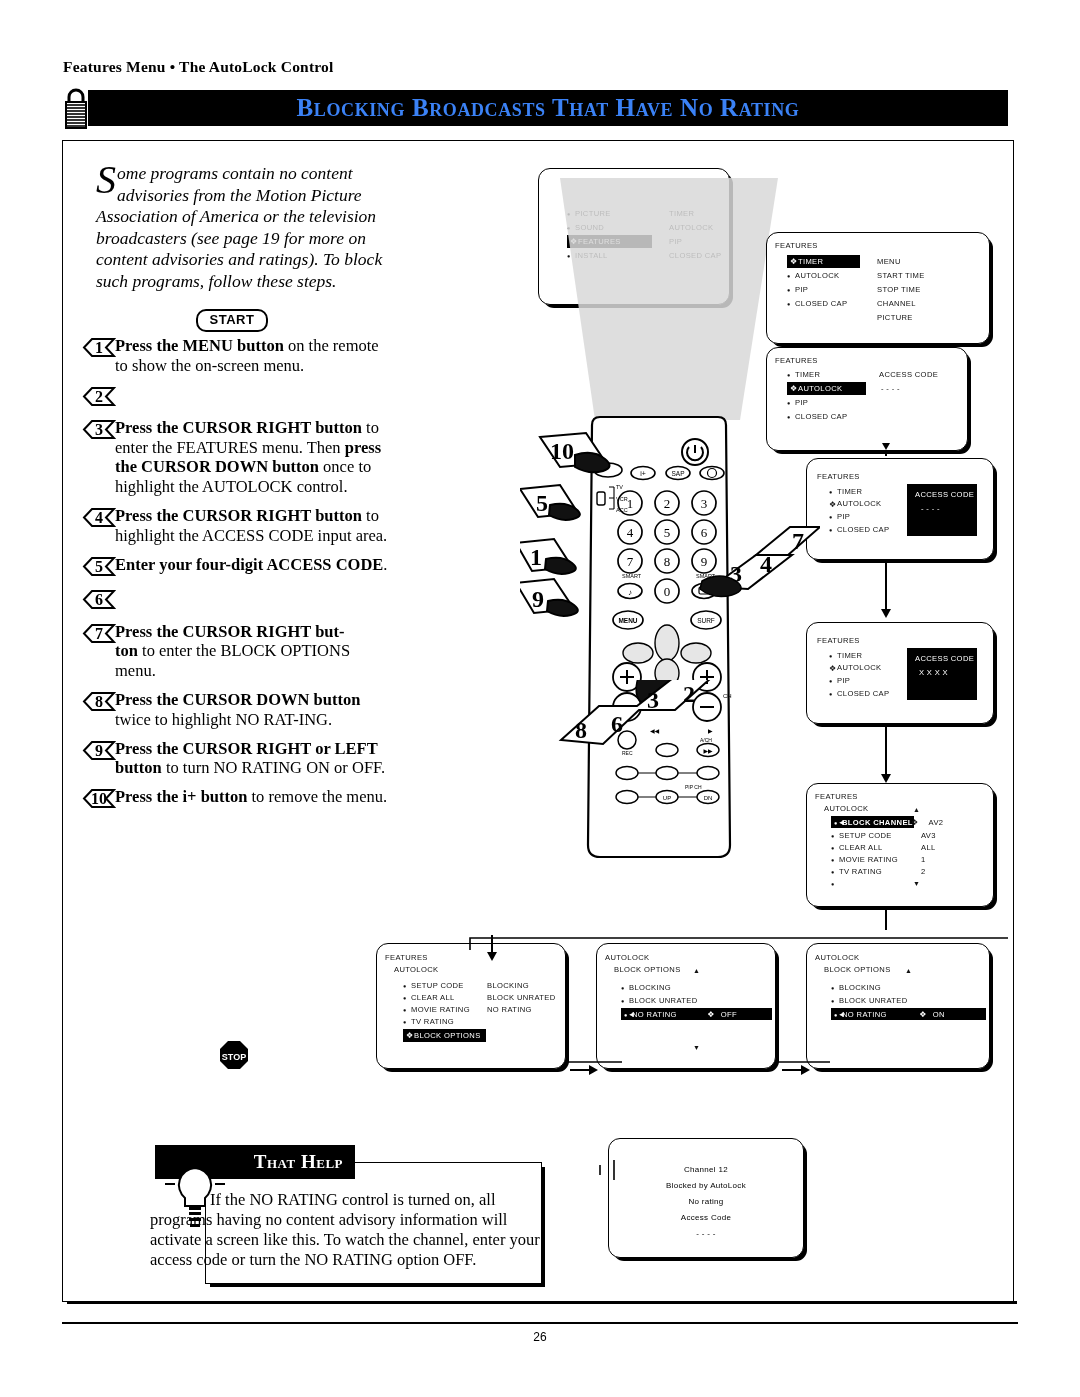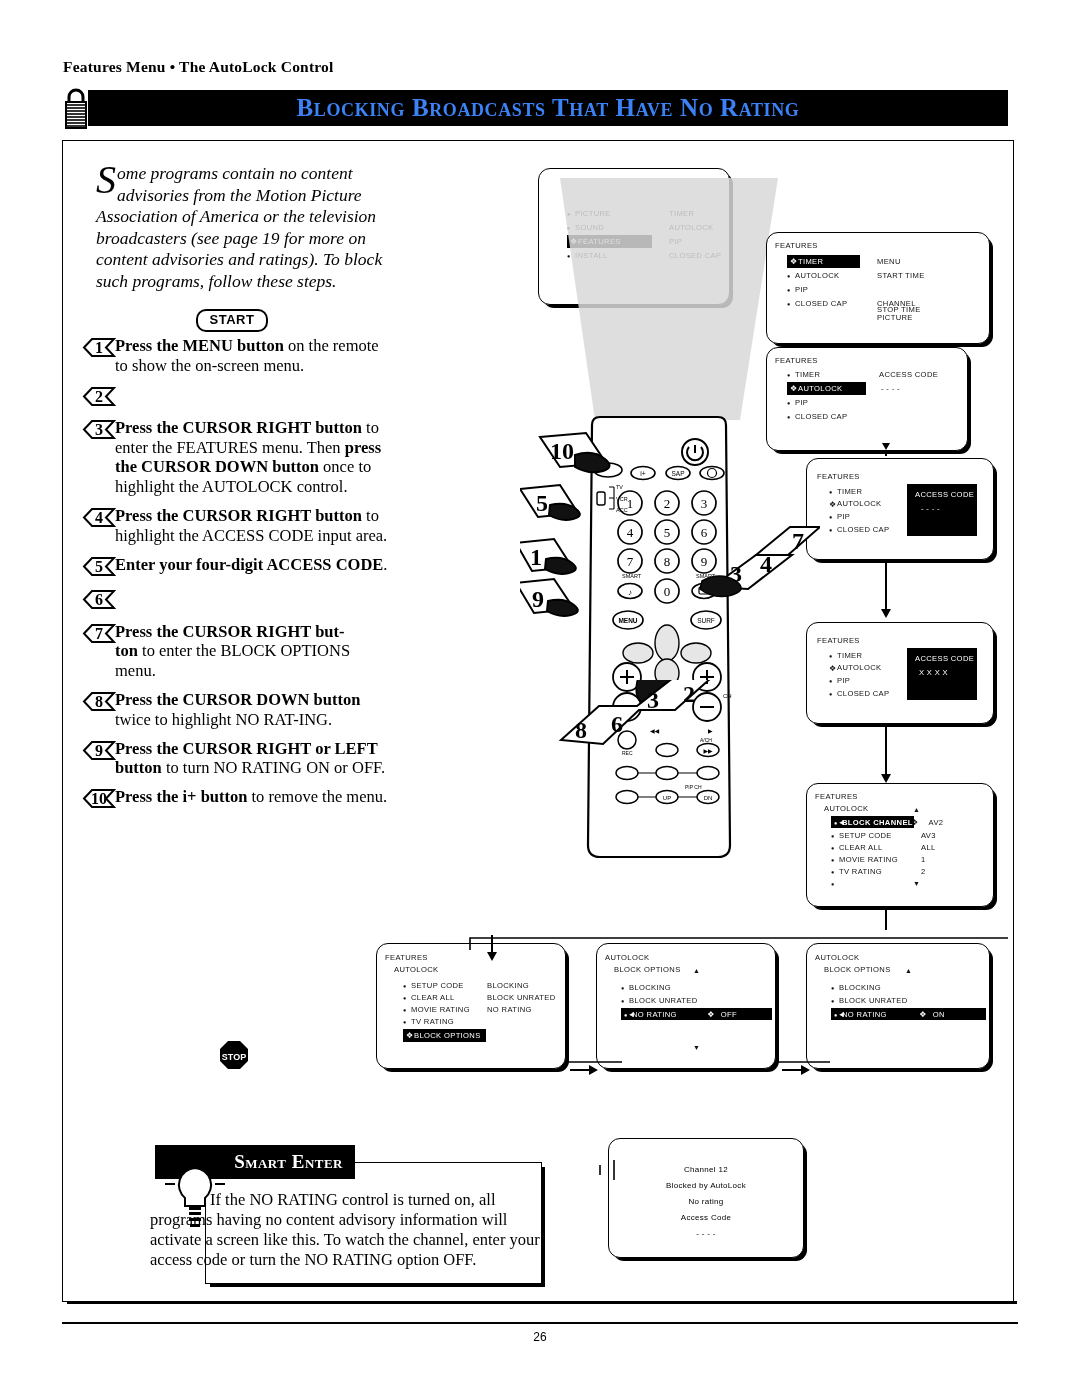--- a/index.html
+++ b/index.html
@@ -198,21 +198,21 @@
 
   <div class="tv" style="left:766px;top:232px;width:222px;height:110px;">
     <div class="osd">
       <div class="hdr" style="left:8px;top:8px;">FEATURES</div>
       <div class="row hl" style="left:20px;top:22px;width:66px;"><span class="bullet nav4"></span><span>TIMER</span></div>
       <div class="row" style="left:20px;top:38px;"><span class="bullet"></span><span>AUTOLOCK</span></div>
       <div class="row" style="left:20px;top:52px;"><span class="bullet"></span><span>PIP</span></div>
       <div class="row" style="left:20px;top:66px;"><span class="bullet"></span><span>CLOSED CAP</span></div>
       <div class="row" style="left:110px;top:24px;">MENU</div>
       <div class="row" style="left:110px;top:38px;">START TIME</div>
-      <div class="row" style="left:110px;top:52px;margin-top:20px;">STOP TIME</div>
+      <div class="row" style="left:110px;top:52px;">STOP TIME</div>
       <div class="row" style="left:110px;top:66px;">CHANNEL</div>
       <div class="row" style="left:110px;top:80px;">PICTURE</div>
     </div>
   </div>
 
   <div class="tv" style="left:766px;top:347px;width:200px;height:102px;">
     <div class="osd">
       <div class="hdr" style="left:8px;top:8px;">FEATURES</div>
       <div class="row" style="left:20px;top:22px;"><span class="bullet"></span><span>TIMER</span></div>
       <div class="row hl" style="left:20px;top:34px;width:72px;"><span class="bullet nav4"></span><span>AUTOLOCK</span></div>
@@ -493,21 +493,21 @@
     <g font-family="Liberation Serif, serif" font-size="24" font-weight="bold" text-anchor="middle">
       <text x="36" y="58">8</text>
       <text x="72" y="52">6</text>
       <text x="108" y="28">3</text>
       <text x="144" y="22">2</text>
     </g>
   </svg>
 
   <div class="sh-box"></div>
   <div class="sh-tab">
-    <div class="lbl">Smart Enter</div>
+    <div class="lbl">That Help</div>
   </div>
   <div class="bulb">
     <svg width="60" height="90" viewBox="0 0 60 90">
       <g stroke="#000" stroke-width="2" fill="none">
         <line x1="30" y1="2" x2="30" y2="14"></line>
         <line x1="8" y1="10" x2="16" y2="19"></line>
         <line x1="52" y1="10" x2="44" y2="19"></line>
         <line x1="0" y1="34" x2="10" y2="34"></line>
         <line x1="50" y1="34" x2="60" y2="34"></line>
       </g>

